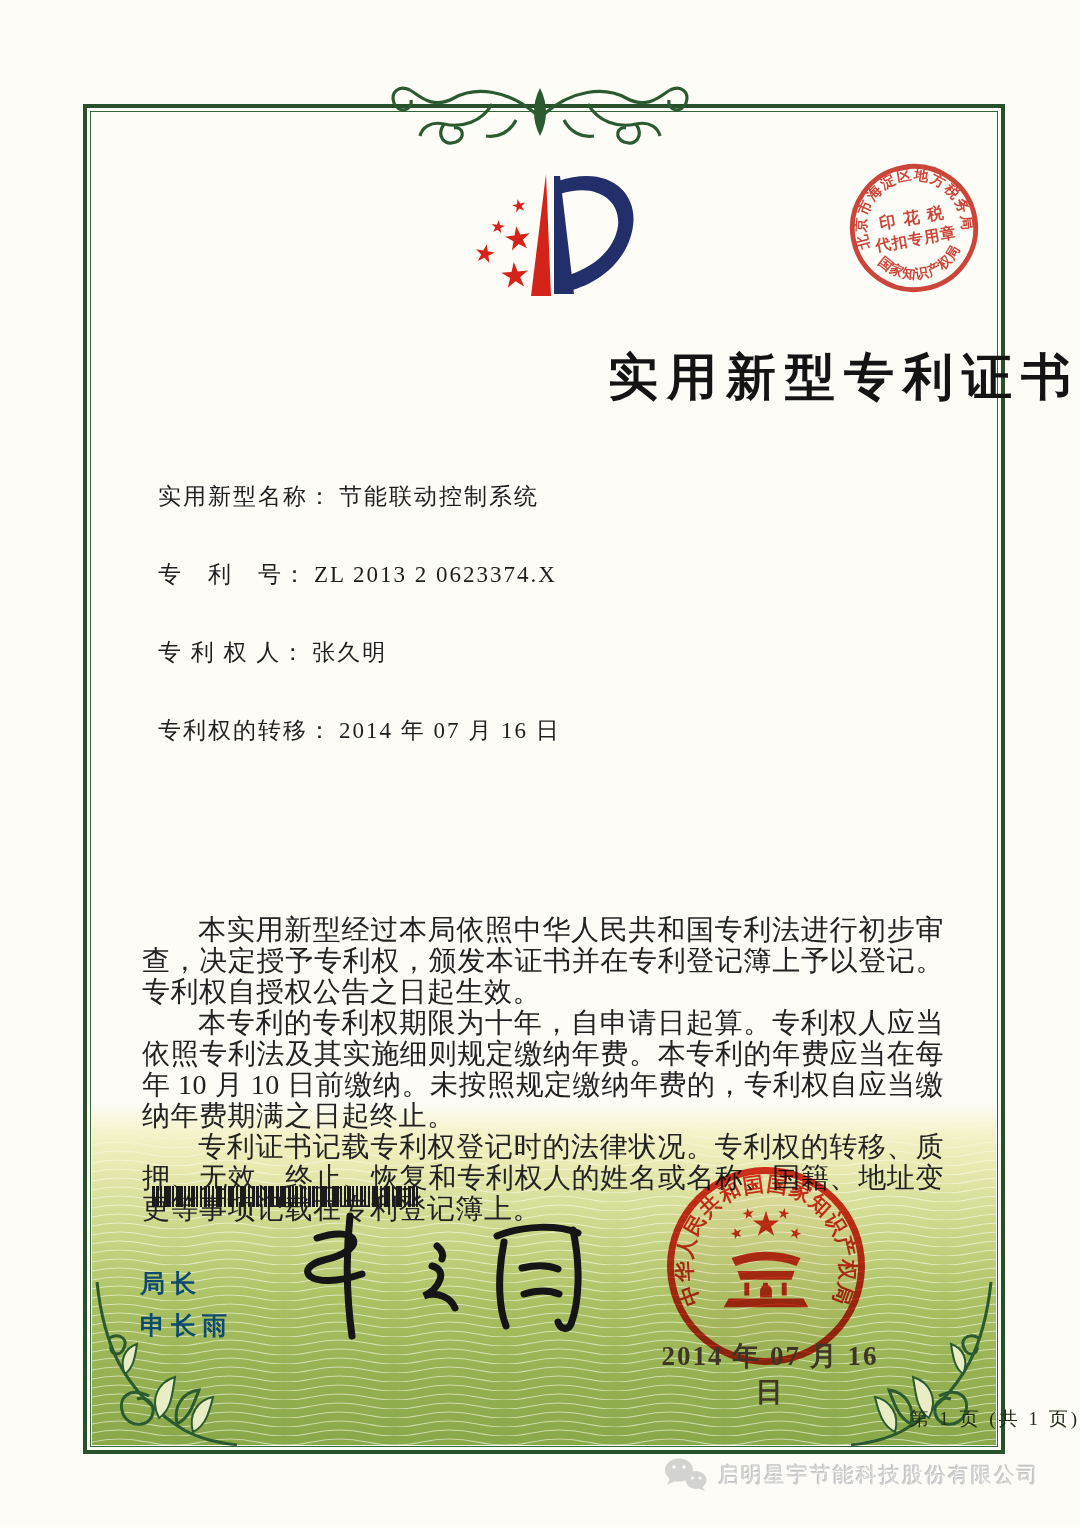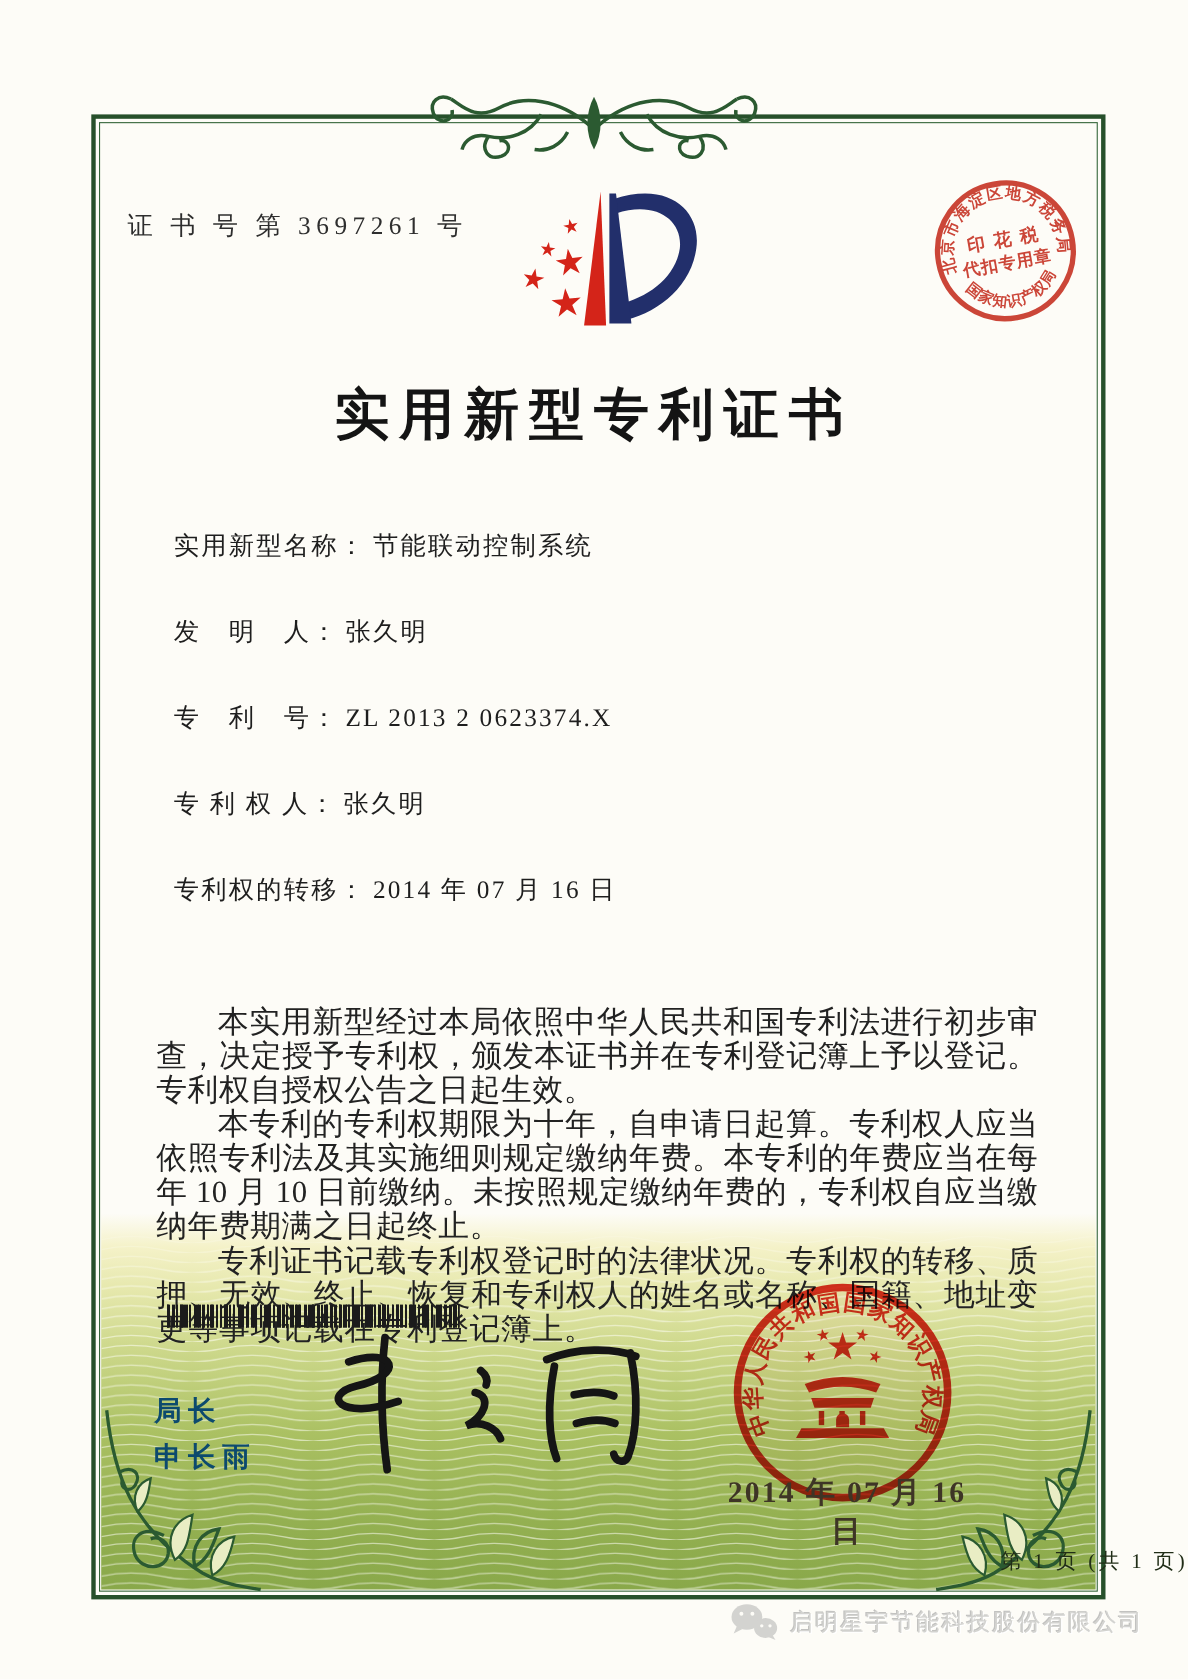--- a/index.html
+++ b/index.html
@@ -33,21 +33,21 @@
     position:absolute;inset:0;width:100%;height:100%;
     -webkit-mask-image:linear-gradient(180deg,transparent 0,#000 20%);
     mask-image:linear-gradient(180deg,transparent 0,#000 20%);
   }
   
   .cert-no{
     position:absolute;left:116px;top:190px;
     font-size:23px;letter-spacing:5px;color:#2e2e2e;
   }
   .title{
-    position:absolute;left:0;right:0;top:344px;text-align:center;
+    position:absolute;left:0;right:0;top:344px;text-align:right;
     font-size:50px;font-weight:700;letter-spacing:9px;color:#141414;
   }
   .fields{position:absolute;left:158px;top:484px;width:780px;}
   .field{font-size:23px;line-height:26px;letter-spacing:2px;margin-bottom:52px;color:#1e1e1e;}
   .field .val{margin-left:6px;}
   .paras{
     position:absolute;left:142px;top:914px;width:802px;
     font-size:28px;line-height:31px;text-align:justify;color:#222;
   }
   .paras p{margin:0;text-indent:2em;letter-spacing:0.5px;}
@@ -144,21 +144,20 @@
       <path d="M166,38 C138,14 106,10 84,22 C62,34 50,20 40,14"></path>
       <path d="M40,14 C29,9 20,16 24,27 C28,38 43,35 41,24"></path>
       <path d="M122,28 C112,46 92,52 74,48 C60,45 52,52 50,60"></path>
       <path d="M74,48 C66,60 74,70 86,66 C96,62 93,50 84,52"></path>
       <path d="M146,44 C140,56 128,62 116,60"></path>
     </g>
     <use href="#ornL" transform="translate(340,0) scale(-1,1)"></use>
     <path d="M170,12 C162,27 162,45 170,60 C178,45 178,27 170,12 Z" fill="#2b5a31"></path>
   </svg>
 
-  <div class="cert-no">证 书 号 第 3697261 号</div>
 
   <svg class="logo" width="220" height="180" viewBox="0 0 220 180">
     <path d="M122,35 C172,18 202,46 197,80 C192,116 160,140 128,146 L126,131 C154,124 178,106 182,80 C185,54 160,36 124,48 Z" fill="#222f6b"></path>
     <polygon points="118,30 124,30 138,148 118,148" fill="#222f6b"></polygon>
     <polygon points="110,28 95,150 115,150" fill="#d42419"></polygon>
     <g fill="#d42419">
       <use href="#star" transform="translate(83,60) scale(7) rotate(-12)"></use>
       <use href="#star" transform="translate(62,81) scale(7) rotate(8)"></use>
       <use href="#star" transform="translate(82,93) scale(13) rotate(-8)"></use>
       <use href="#star" transform="translate(49,108) scale(10) rotate(10)"></use>
@@ -181,21 +180,20 @@
       </text>
       <text x="110" y="105" text-anchor="middle" font-size="17" font-weight="700" letter-spacing="2">印 花 税</text>
       <text x="110" y="127" text-anchor="middle" font-size="16" font-weight="700" letter-spacing="1">代扣专用章</text>
     </g>
   </svg>
 
   <div class="title">实用新型专利证书</div>
 
   <div class="fields">
     <div class="field"><span>实用新型名称：</span><span class="val">节能联动控制系统</span></div>
-    <div class="field"><span>发　明　人：</span><span class="val">张久明</span></div>
     <div class="field"><span>专　利　号：</span><span class="val">ZL 2013 2 0623374.X</span></div>
     <div class="field"><span>专 利 权 人：</span><span class="val">张久明</span></div>
     <div class="field"><span>专利权的转移：</span><span class="val">2014 年 07 月 16 日</span></div>
   </div>
 
   <div class="paras">
     <p>本实用新型经过本局依照中华人民共和国专利法进行初步审查，决定授予专利权，颁发本证书并在专利登记簿上予以登记。专利权自授权公告之日起生效。</p>
     <p>本专利的专利权期限为十年，自申请日起算。专利权人应当依照专利法及其实施细则规定缴纳年费。本专利的年费应当在每年 10 月 10 日前缴纳。未按照规定缴纳年费的，专利权自应当缴纳年费期满之日起终止。</p>
     <p>专利证书记载专利权登记时的法律状况。专利权的转移、质押、无效、终止、恢复和专利权人的姓名或名称、国籍、地址变更等事项记载在专利登记簿上。</p>
   </div>

